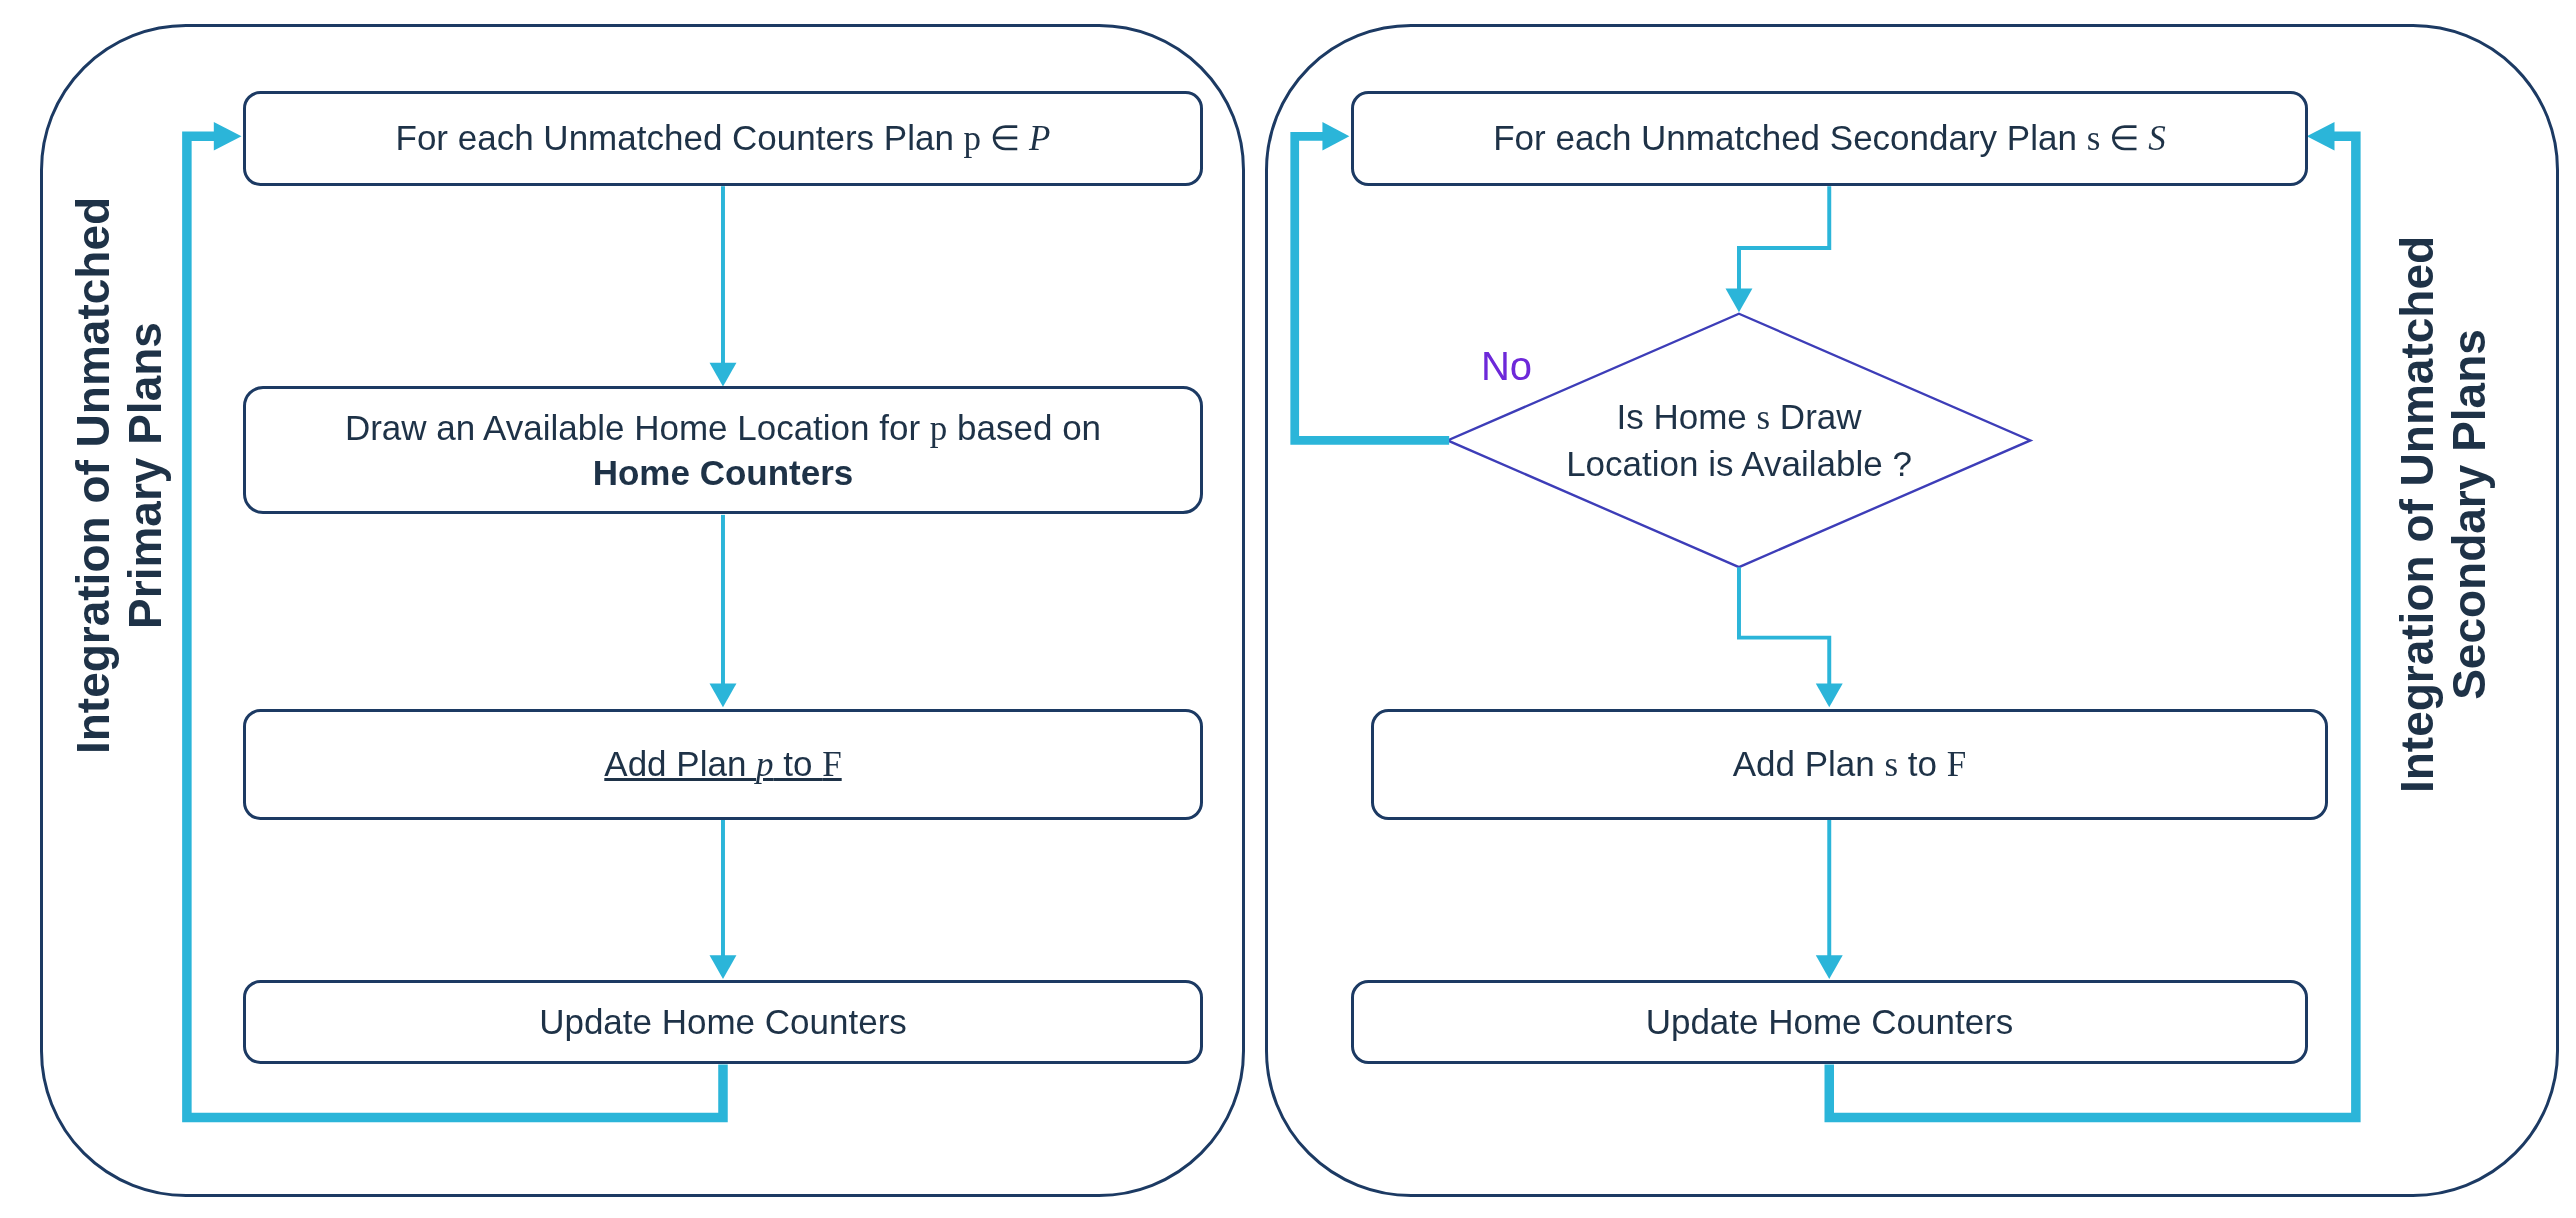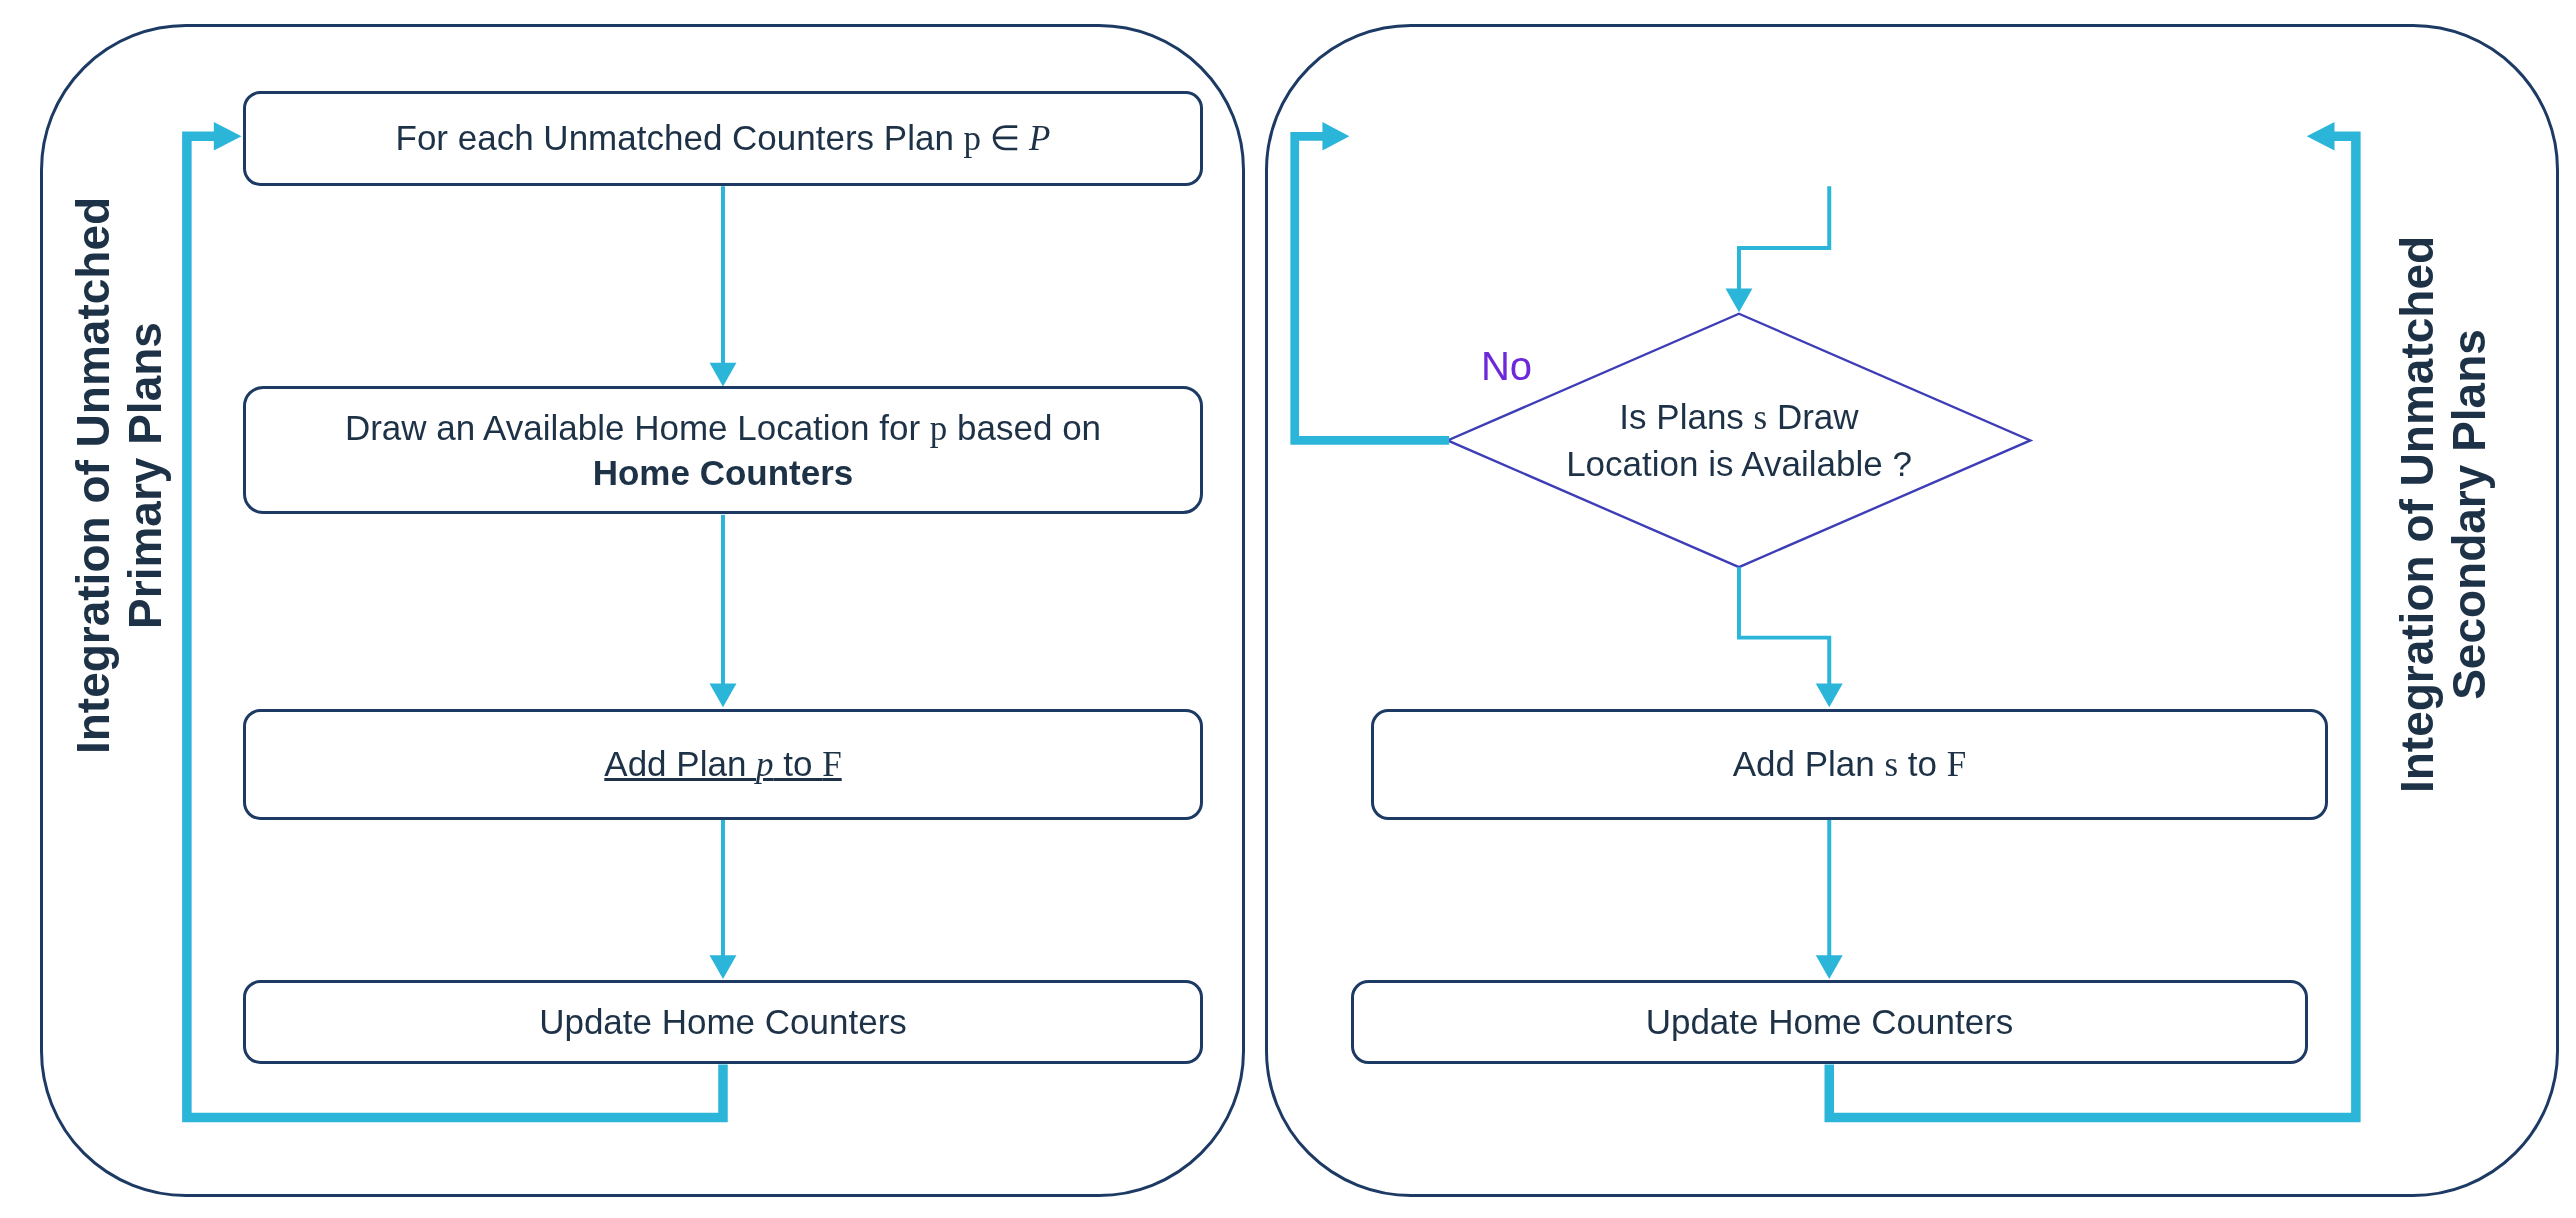--- a/index.html
+++ b/index.html
@@ -92,23 +92,26 @@
 
   <div class="box" style="left:243px;top:980px;width:954px;height:78px;">
     <div>Update Home Counters</div>
   </div>
 
   <div class="vtitle" style="left:2102px;top:459px;">
     <div>Integration of Unmatched</div>
     <div>Secondary Plans</div>
   </div>
 
+  <div class="box" style="left:1351px;top:91px;width:951px;height:89px;">
+    <div><span>For each Unmatched Secondary Plan </span><span class="m">s</span><span class="m"> ∈ </span><span class="mi">S</span></div>
+  </div>
 
   <div class="diamond-text">
-    <div><span>Is Plans </span><span class="m">s</span><span> Draw</span></div>
+    <div><span>Is Home </span><span class="m">s</span><span> Draw</span></div>
     <div>Location is Available ?</div>
   </div>
   <div class="no-label">No</div>
 
   <div class="box" style="left:1351px;top:709px;width:951px;height:105px;margin-left:20px;">
     <div><span>Add Plan </span><span class="m">s</span><span> to </span><span class="m">F</span></div>
   </div>
 
   <div class="box" style="left:1351px;top:980px;width:951px;height:78px;">
     <div>Update Home Counters</div>

